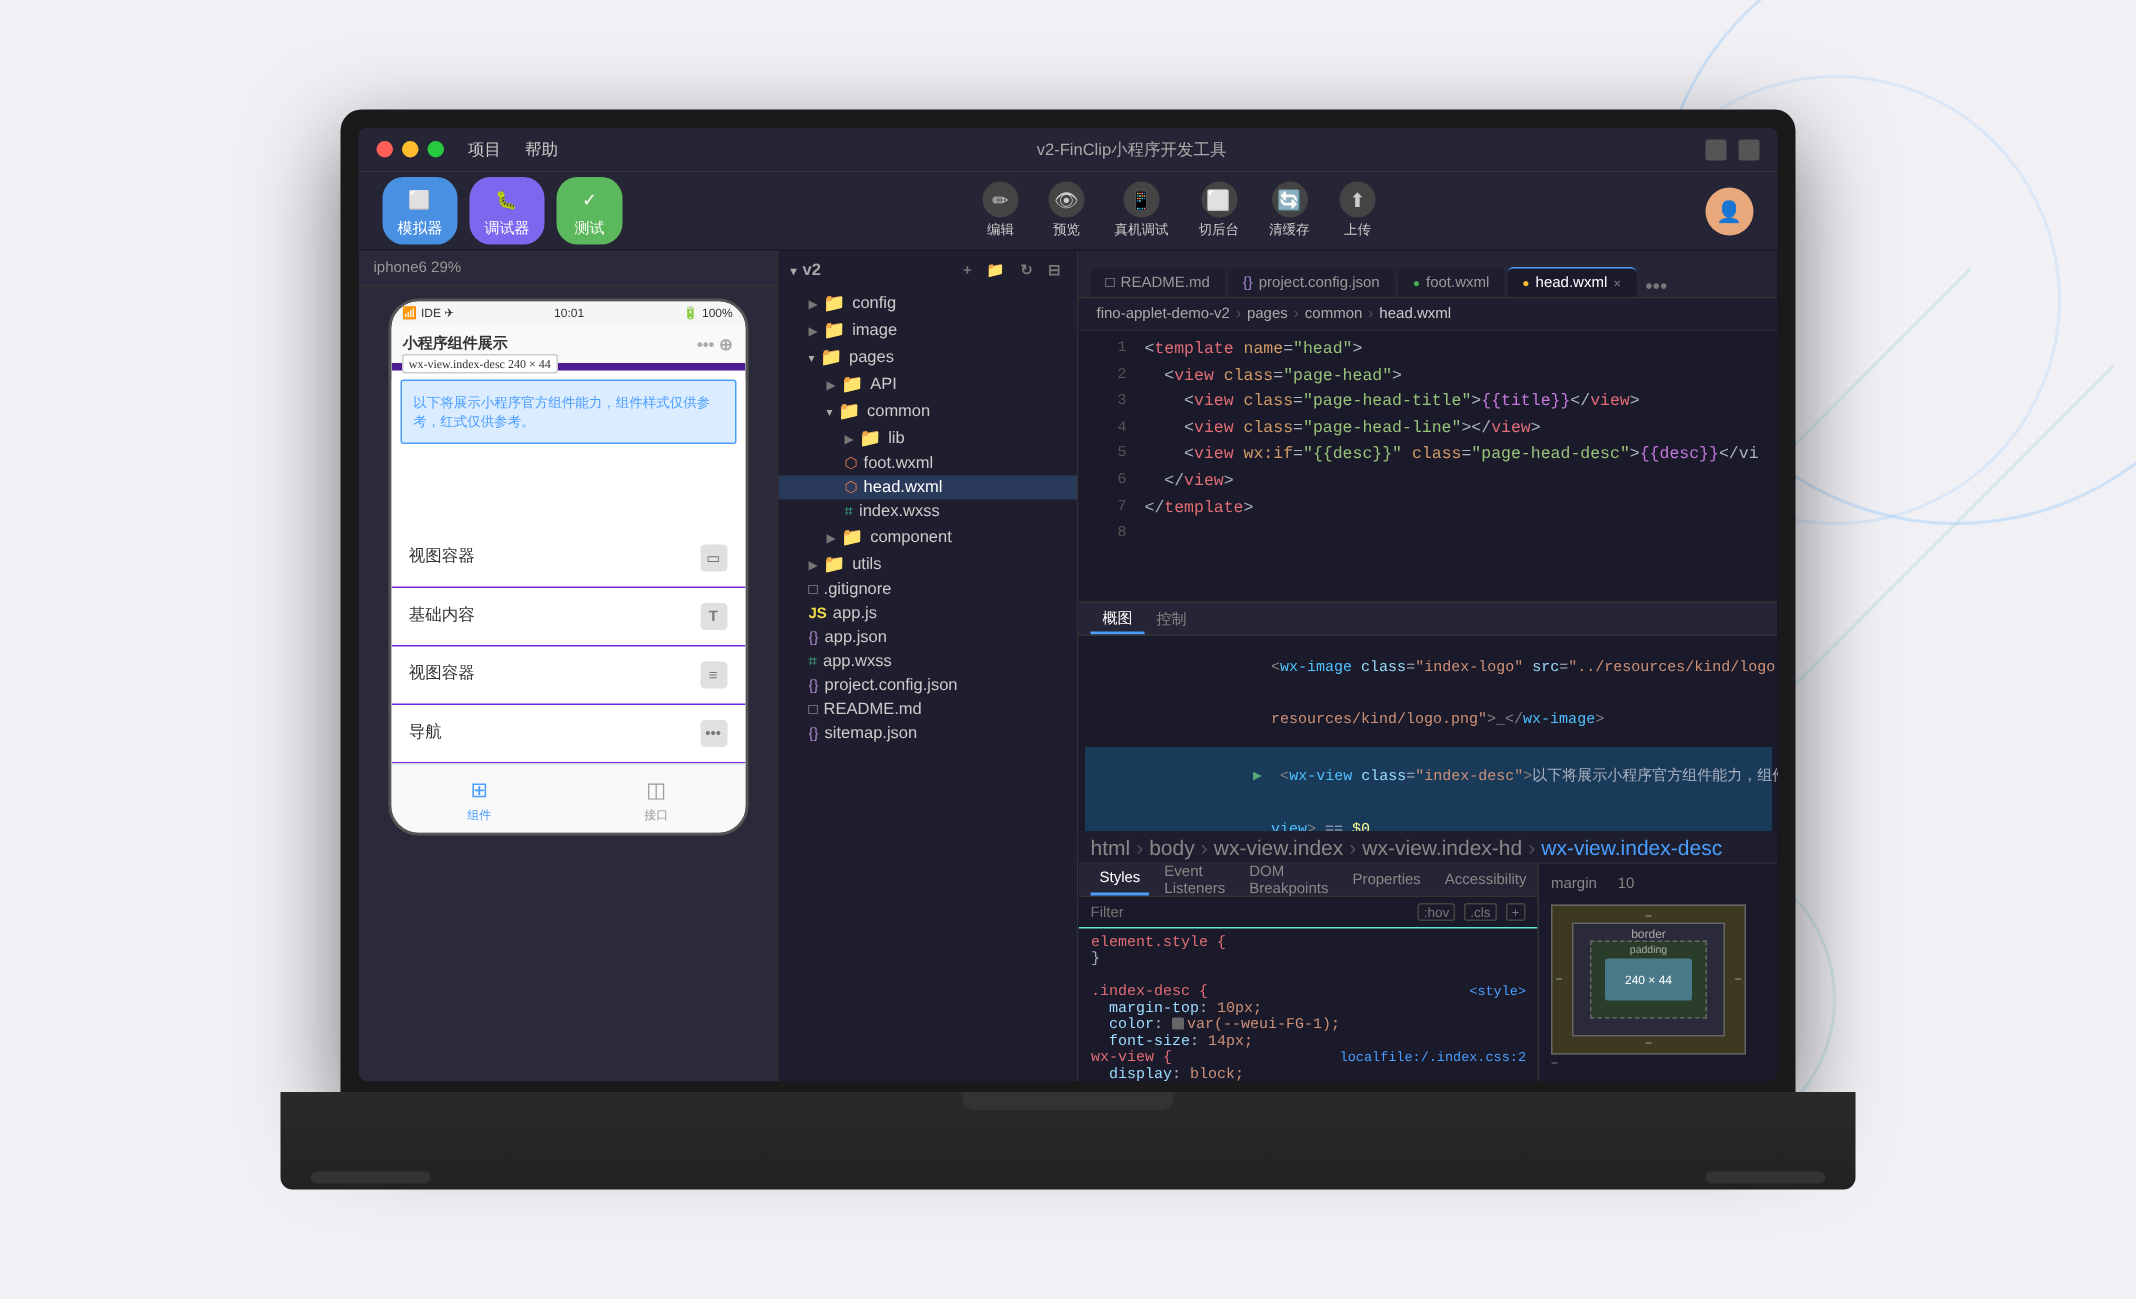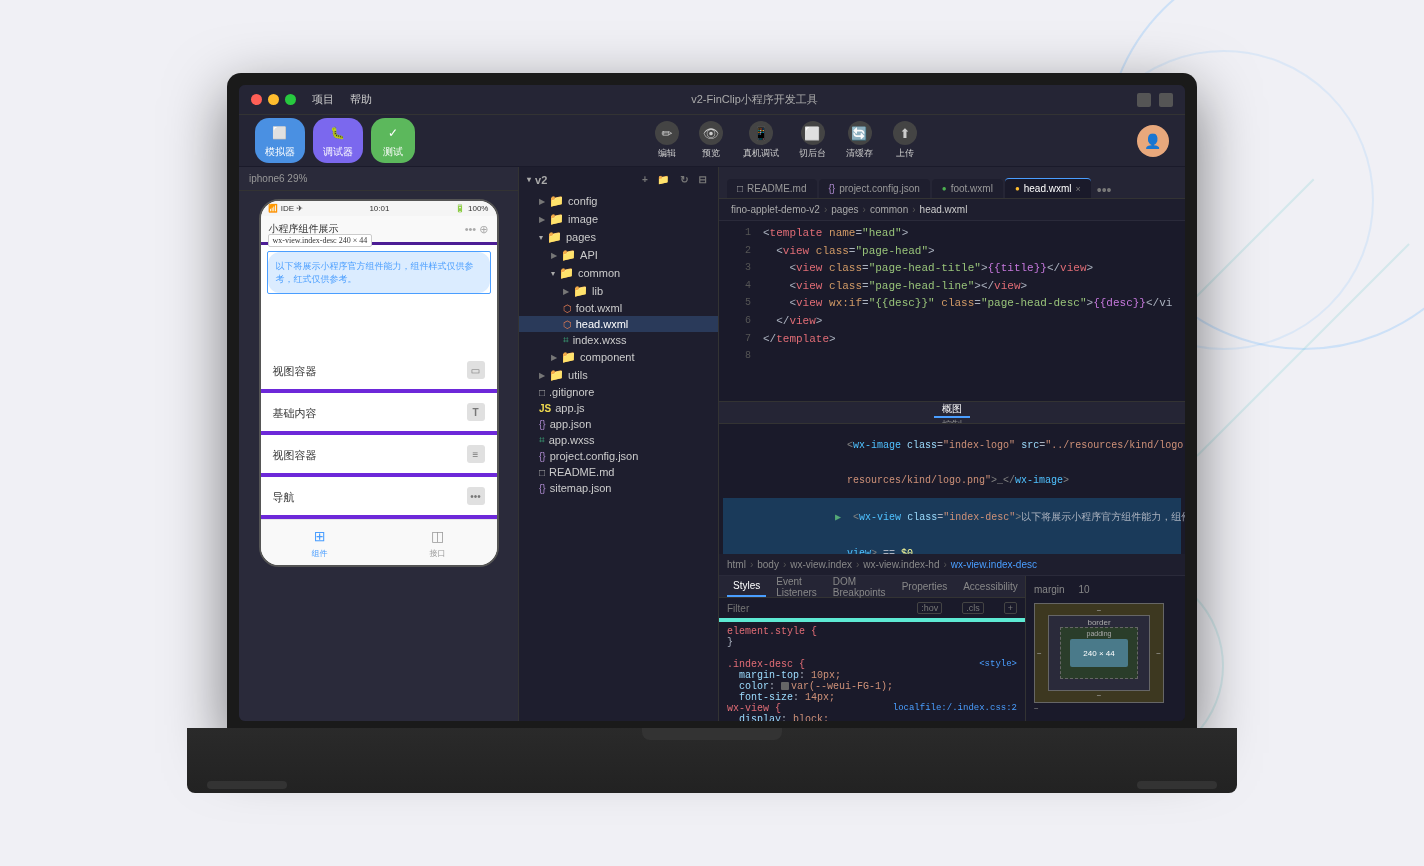--- a/index.html
+++ b/index.html
@@ -265,27 +265,27 @@
       background: #f5f5f5;
       display: flex;
       justify-content: space-between;
       align-items: center;
       padding: 3px 8px;
       font-size: 8px;
       color: #333;
     }
     .phone-title-bar {
       background: #f9f9f9;
-      border-bottom: 3px solid #4c1d95;
+      border-bottom: 5px solid #4c1d95;
       padding: 6px 8px;
       display: flex;
       justify-content: space-between;
       align-items: center;
       font-size: 10px;
-      font-weight: 400;
+      font-weight: 700;
       color: #333;
     }
     .phone-content {
       background: #fff;
       min-height: 100px;
     }
     
     .highlight-box {
       margin: 6px;
       border: 1.5px solid #4a9eff;
@@ -305,33 +305,32 @@
       border-radius: 2px;
       white-space: nowrap;
     }
     .highlight-inner {
       background: rgba(74,158,255,0.2);
       padding: 8px;
       font-size: 9px;
       color: #4a9eff;
       line-height: 1.4;
       min-height: 40px;
-      border-radius: 12px;
     }
 
     
     .phone-nav-items {
       background: #fff;
     }
     .phone-nav-item {
       display: flex;
       justify-content: space-between;
-      align-items: flex-end;
+      align-items: flex-start;
       padding: 10px 12px;
-      border-bottom: 4px solid #6d28d9;
+      border-bottom: 1px solid #6d28d9;
       font-size: 11px;
       color: #333;
     }
     .phone-nav-icon {
       width: 18px; height: 18px;
       background: #e0e0e0;
       border-radius: 3px;
       display: flex;
       align-items: center;
       justify-content: center;
@@ -520,21 +519,20 @@
     }
     .devtools-tabs-bar {
       height: 22px;
       background: #252535;
       display: flex;
       align-items: center;
       padding: 0 8px;
       border-bottom: 1px solid #333;
       flex-shrink: 0;
       overflow: hidden;
-      flex-direction: column;
     }
     .devtools-tab {
       padding: 0 8px;
       font-size: 10px;
       color: #888;
       cursor: pointer;
       height: 100%;
       display: flex;
       align-items: center;
     }
@@ -550,36 +548,36 @@
     }
 
     
     .element-path {
       height: 22px;
       background: #1e1e2e;
       display: flex;
       align-items: center;
       padding: 0 8px;
       gap: 4px;
-      font-size: 10px;
+      font-size: 14px;
       flex-shrink: 0;
       border-bottom: 1px solid #2a2a3a;
       overflow: hidden;
     }
     .element-path-item {
       color: #888;
       cursor: pointer;
     }
     .element-path-item.active { color: #4a9eff; }
     .styles-filter {
       padding: 4px 8px;
       display: flex;
       align-items: center;
-      gap: 20px;
-      border-bottom: 4px solid #5eead4;
+      gap: 6px;
+      border-bottom: 1px solid #5eead4;
       flex-shrink: 0;
     }
     .styles-filter-input {
       background: transparent;
       border: none;
       outline: none;
       font-size: 10px;
       color: #ccc;
       flex: 1;
     }

